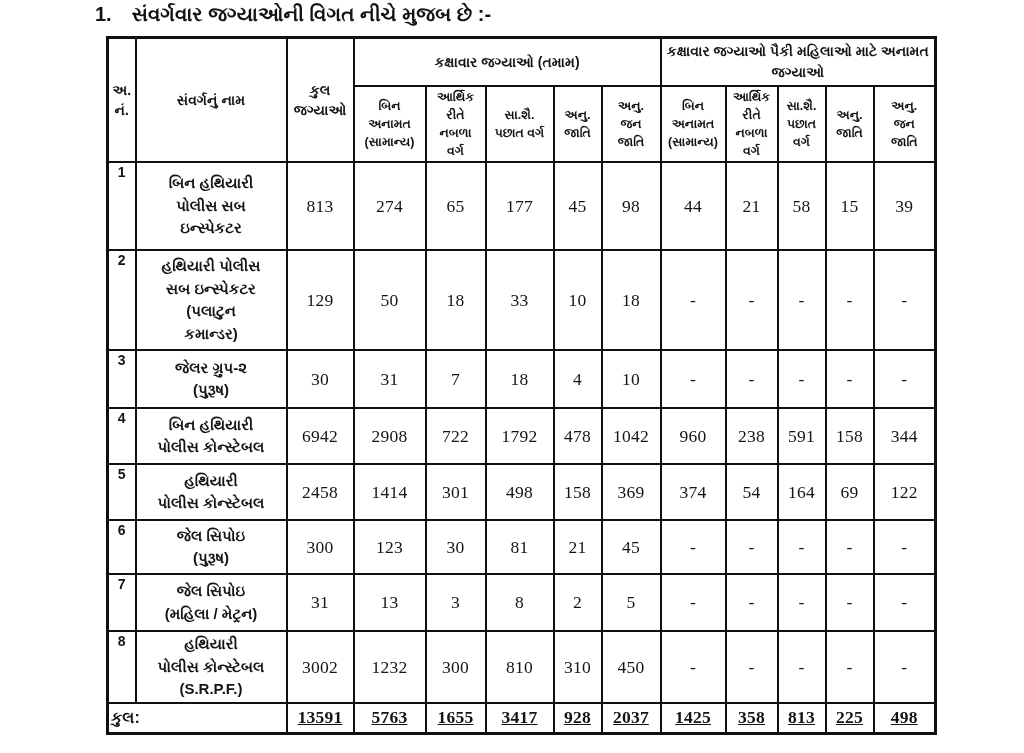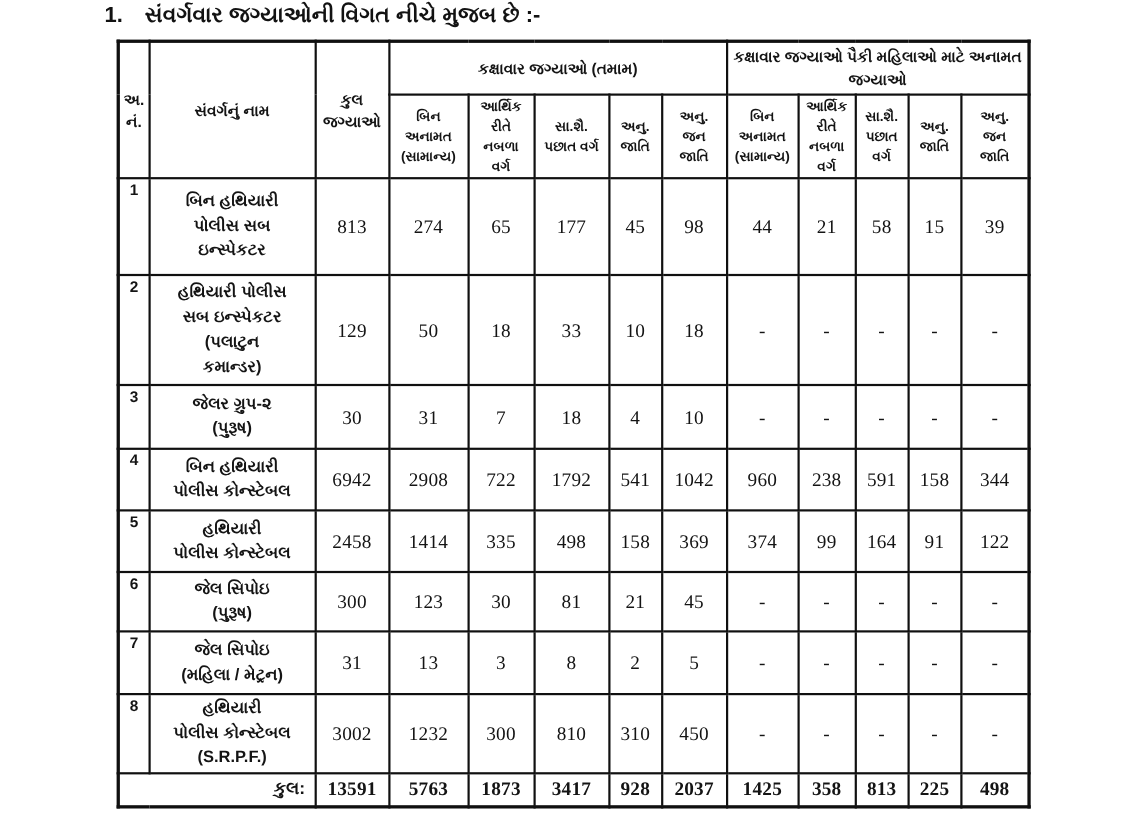--- a/index.html
+++ b/index.html
@@ -71,28 +71,29 @@
   td.num {
     font-family: "Liberation Serif", "DejaVu Serif", serif;
     font-size: 17.5px;
     vertical-align: middle;
     letter-spacing: 0.2px;
   }
   tfoot td {
     font-weight: bold;
   }
   tfoot td.total-label {
-    text-align: right;
+    text-align: left;
     font-size: 16px;
     padding-right: 8px;
     vertical-align: middle;
   }
   tfoot td.num {
     font-size: 17.5px;
     font-weight: bold;
+    text-decoration: underline;
   }
 </style>
 </head>
 <body>
 
 <div class="page">
 
   <div class="heading">
     <span>1.</span>
     <span>સંવર્ગવાર જગ્યાઓની વિગત નીચે મુજબ છે :-</span>
@@ -210,42 +211,42 @@
           <td class="num">-</td>
         </tr>
         <tr style="height: 56px;">
           <td class="serial">4</td>
           <td class="name">બિન હથિયારી
 પોલીસ કોન્સ્ટેબલ</td>
           <td class="num">6942</td>
           <td class="num">2908</td>
           <td class="num">722</td>
           <td class="num">1792</td>
-          <td class="num">541</td>
+          <td class="num">478</td>
           <td class="num">1042</td>
           <td class="num">960</td>
           <td class="num">238</td>
           <td class="num">591</td>
           <td class="num">158</td>
           <td class="num">344</td>
         </tr>
         <tr style="height: 56px;">
           <td class="serial">5</td>
           <td class="name">હથિયારી
 પોલીસ કોન્સ્ટેબલ</td>
           <td class="num">2458</td>
           <td class="num">1414</td>
-          <td class="num">335</td>
+          <td class="num">301</td>
           <td class="num">498</td>
           <td class="num">158</td>
           <td class="num">369</td>
           <td class="num">374</td>
-          <td class="num">99</td>
+          <td class="num">54</td>
           <td class="num">164</td>
-          <td class="num">91</td>
+          <td class="num">69</td>
           <td class="num">122</td>
         </tr>
         <tr style="height: 54px;">
           <td class="serial">6</td>
           <td class="name">જેલ સિપોઇ
 (પુરૂષ)</td>
           <td class="num">300</td>
           <td class="num">123</td>
           <td class="num">30</td>
           <td class="num">81</td>
@@ -289,21 +290,21 @@
           <td class="num">-</td>
           <td class="num">-</td>
           <td class="num">-</td>
         </tr>
       </tbody>
     <tfoot>
       <tr style="height:30px">
         <td colspan="2" class="total-label">કુલ:</td>
         <td class="num">13591</td>
         <td class="num">5763</td>
-        <td class="num">1873</td>
+        <td class="num">1655</td>
         <td class="num">3417</td>
         <td class="num">928</td>
         <td class="num">2037</td>
         <td class="num">1425</td>
         <td class="num">358</td>
         <td class="num">813</td>
         <td class="num">225</td>
         <td class="num">498</td>
       </tr>
     </tfoot>

